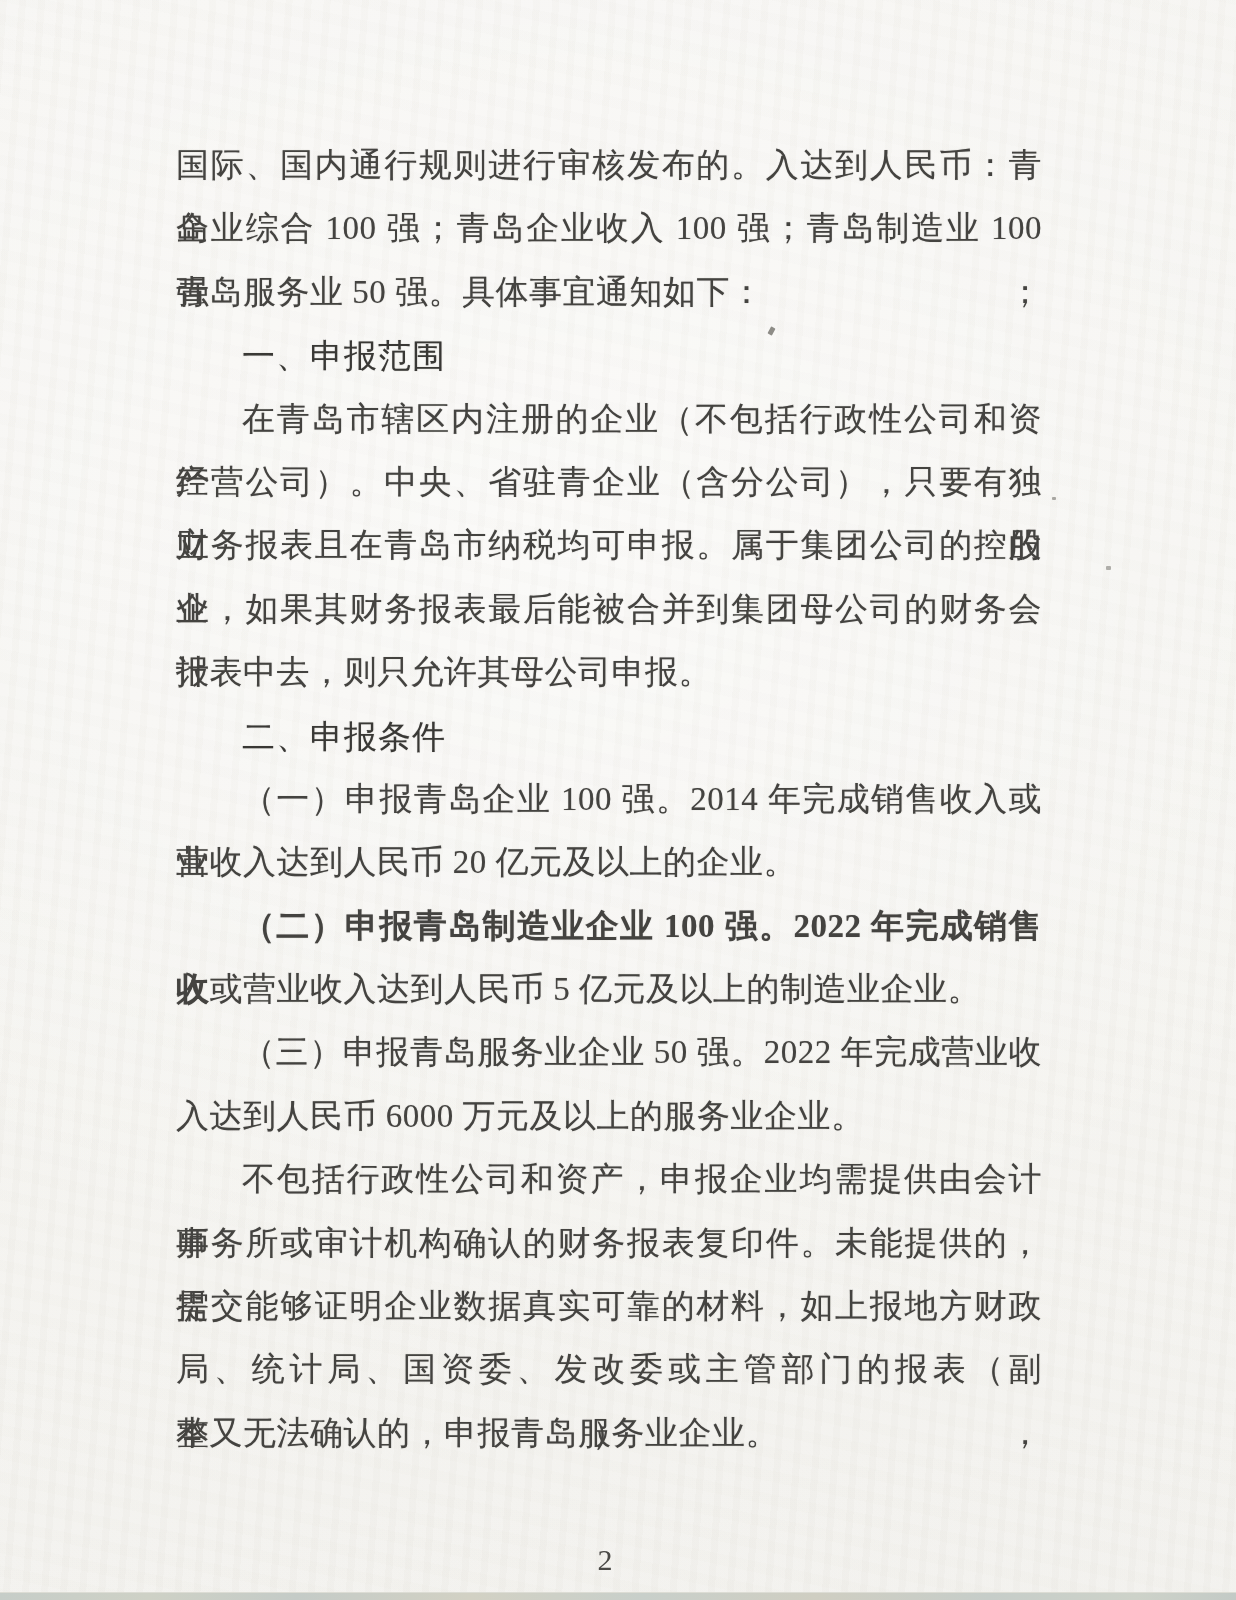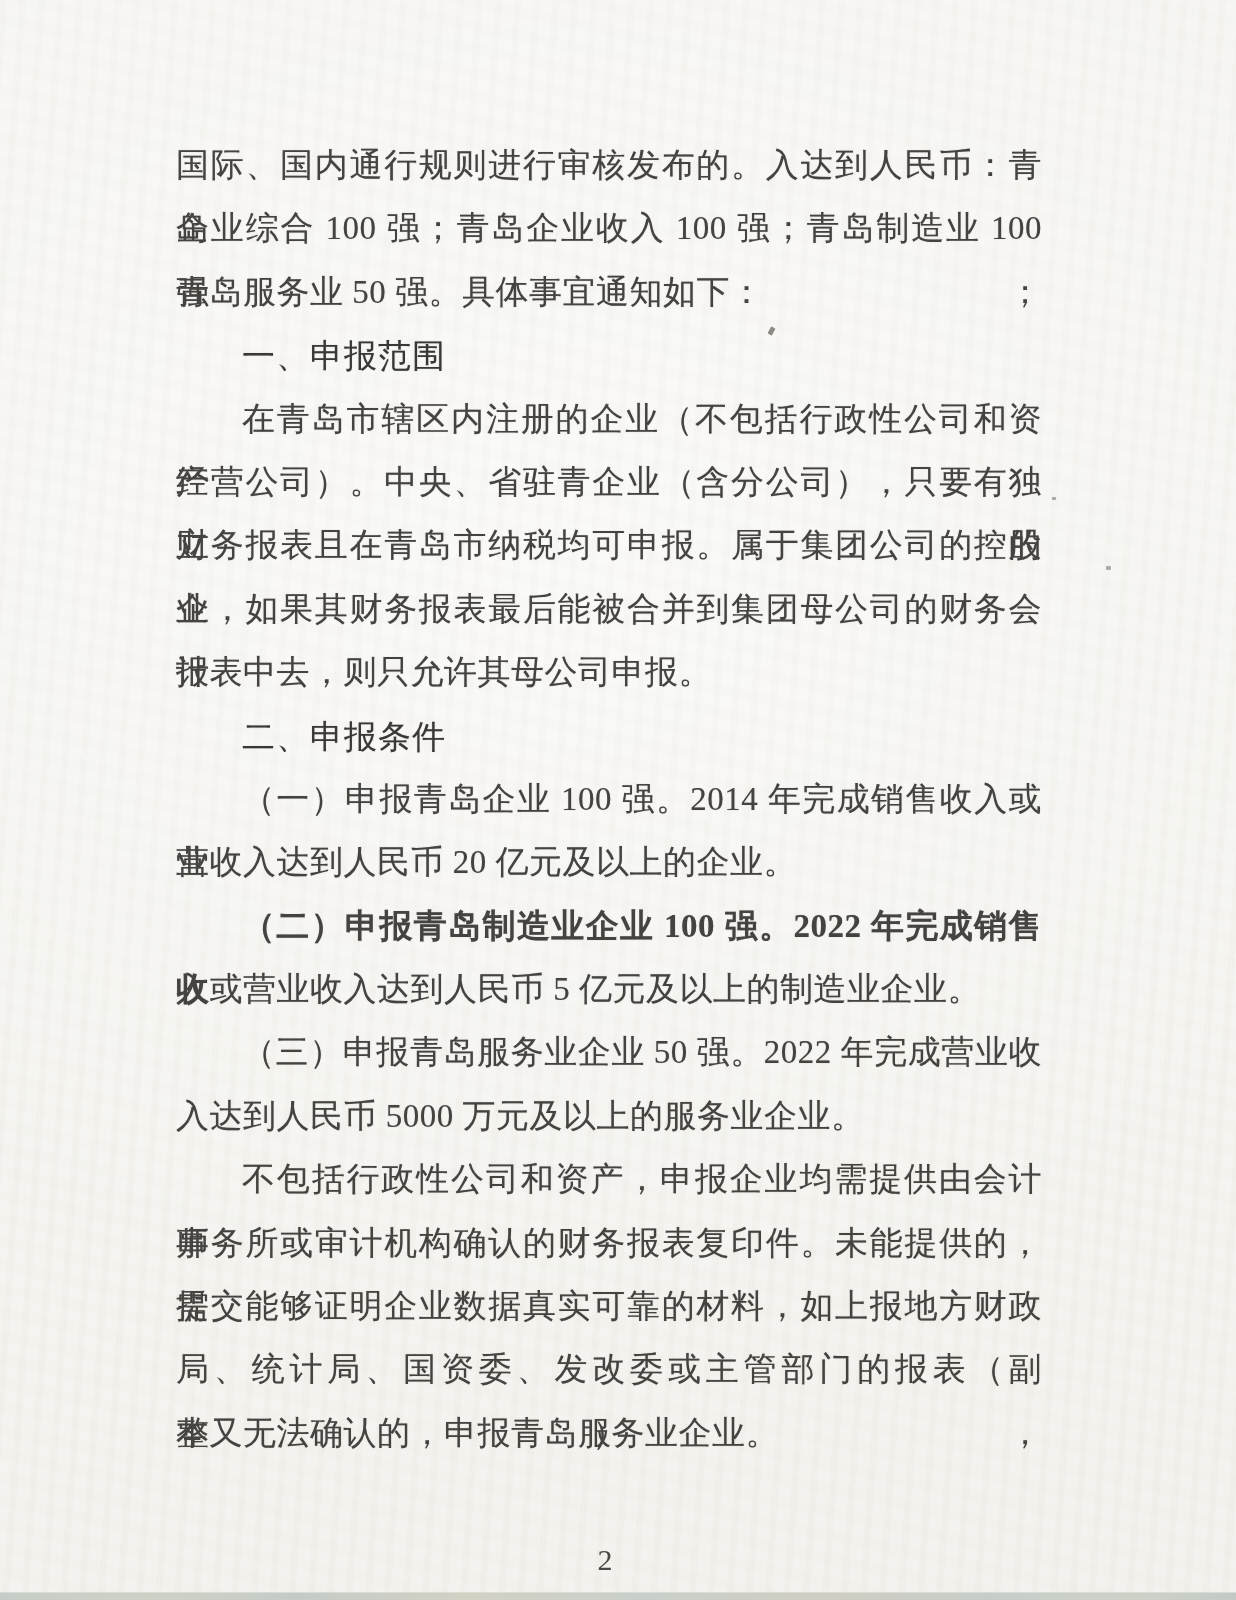--- a/index.html
+++ b/index.html
@@ -98,21 +98,21 @@
       <div class="line body justify">经营公司）。中央、省驻青企业（含分公司），只要有独立的</div>
       <div class="line body justify">财务报表且在青岛市纳税均可申报。属于集团公司的控股企</div>
       <div class="line body justify">业，如果其财务报表最后能被合并到集团母公司的财务会计</div>
       <div class="line body">报表中去，则只允许其母公司申报。</div>
       <div class="line heading" style="text-indent: 2em;">二、申报条件</div>
       <div class="line body justify" style="text-indent: 2em;">（一）申报青岛企业 100 强。2014 年完成销售收入或营</div>
       <div class="line body">业收入达到人民币 20 亿元及以上的企业。</div>
       <div class="line body justify" style="text-indent: 2em; font-weight: bold;">（二）申报青岛制造业企业 100 强。2022 年完成销售收</div>
       <div class="line body">入或营业收入达到人民币 5 亿元及以上的制造业企业。</div>
       <div class="line body justify" style="text-indent: 2em;">（三）申报青岛服务业企业 50 强。2022 年完成营业收</div>
-      <div class="line body">入达到人民币 5000 万元及以上的服务业企业。</div>
+      <div class="line body">入达到人民币 6000 万元及以上的服务业企业。</div>
       <div class="line body justify" style="text-indent: 2em;">不包括行政性公司和资产，申报企业均需提供由会计师</div>
       <div class="line body justify">事务所或审计机构确认的财务报表复印件。未能提供的，需</div>
       <div class="line body justify">提交能够证明企业数据真实可靠的材料，如上报地方财政</div>
       <div class="line body justify">局、统计局、国资委、发改委或主管部门的报表（副本），</div>
       <div class="line body">整又无法确认的，申报青岛服务业企业。</div>
     </main>
 
   <span class="speck speck-1"></span>
   <span class="speck speck-2"></span>
   <span class="speck speck-3"></span>

